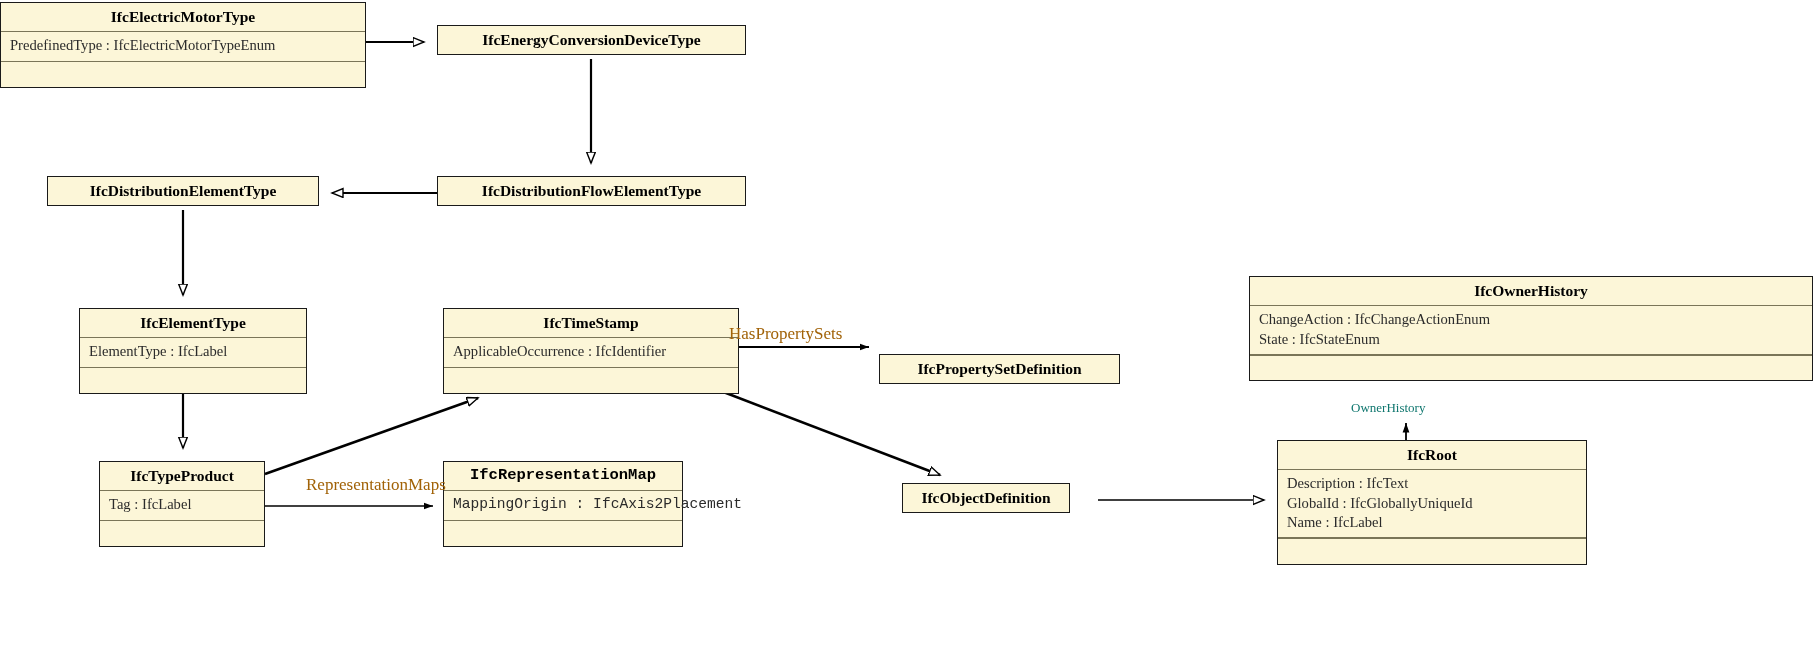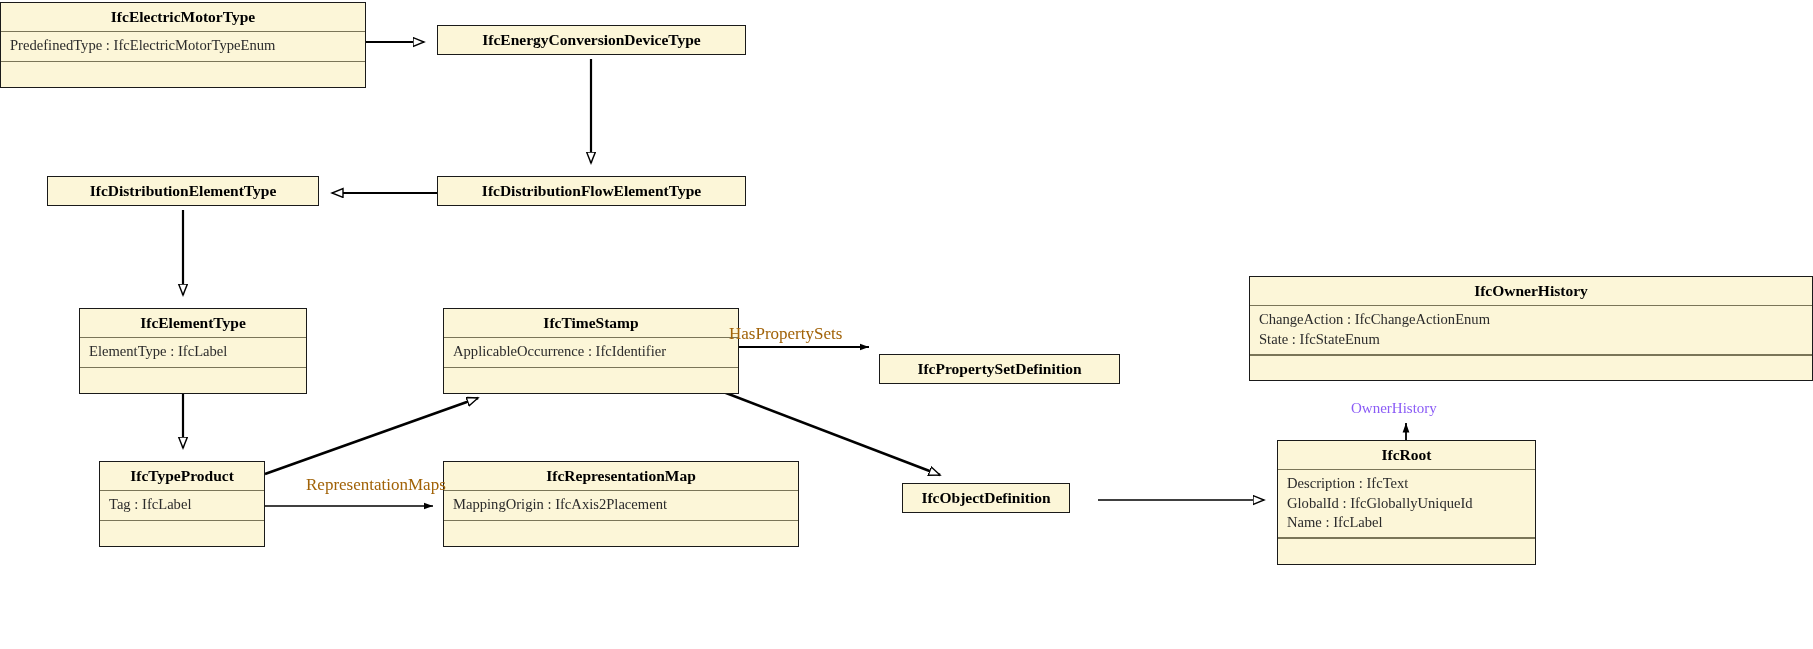--- a/index.html
+++ b/index.html
@@ -68,22 +68,22 @@
     font-size: 17px;
     font-weight: normal;
     color: #a16207;
     white-space: nowrap;
     z-index: 9;
     background: transparent;
   }
   .assoc-rolename {
     position: absolute;
     font-family: "Liberation Serif", "DejaVu Serif", serif;
-    font-size: 15px;
-    color: #8b5cf6;
+    font-size: 13px;
+    color: #0f766e;
     white-space: nowrap;
     z-index: 9;
   }
 </style>
 </head>
 <body>
 
 <div id="canvas">
 
   <svg class="edges" viewBox="0 0 1813 649" xmlns="http://www.w3.org/2000/svg">
@@ -212,35 +212,35 @@
   <div class="uml-class" style="left:99px; top:461px; width:166px;">
     <div class="uml-title">IfcTypeProduct</div>
     <div class="uml-sep"></div>
     <div class="uml-attrs">
       <span class="uml-attr">Tag : IfcLabel</span>
     </div>
     <div class="uml-sep"></div>
     <div class="uml-ops">&nbsp;</div>
   </div>
 
-  <div class="uml-class" style="left:443px; top:461px; width:356px;">
+  <div class="uml-class" style="left:443px; top:461px; width:240px;font-family:Liberation Mono, monospace;">
     <div class="uml-title">IfcRepresentationMap</div>
     <div class="uml-sep"></div>
     <div class="uml-attrs">
       <span class="uml-attr">MappingOrigin : IfcAxis2Placement</span>
     </div>
     <div class="uml-sep"></div>
     <div class="uml-ops">&nbsp;</div>
   </div>
 
   <div class="uml-class" style="left:902px; top:483px; width:168px;">
     <div class="uml-title">IfcObjectDefinition</div>
   </div>
 
-  <div class="uml-class" style="left:1277px; top:440px; width:259px;">
+  <div class="uml-class" style="left:1277px; top:440px; width:310px;">
     <div class="uml-title">IfcRoot</div>
     <div class="uml-sep"></div>
     <div class="uml-attrs">
       <span class="uml-attr">Description : IfcText</span>
       <span class="uml-attr">GlobalId : IfcGloballyUniqueId</span>
       <span class="uml-attr">Name : IfcLabel</span>
     </div>
     <div class="uml-sep"></div>
     <div class="uml-ops">&nbsp;</div>
   </div>

